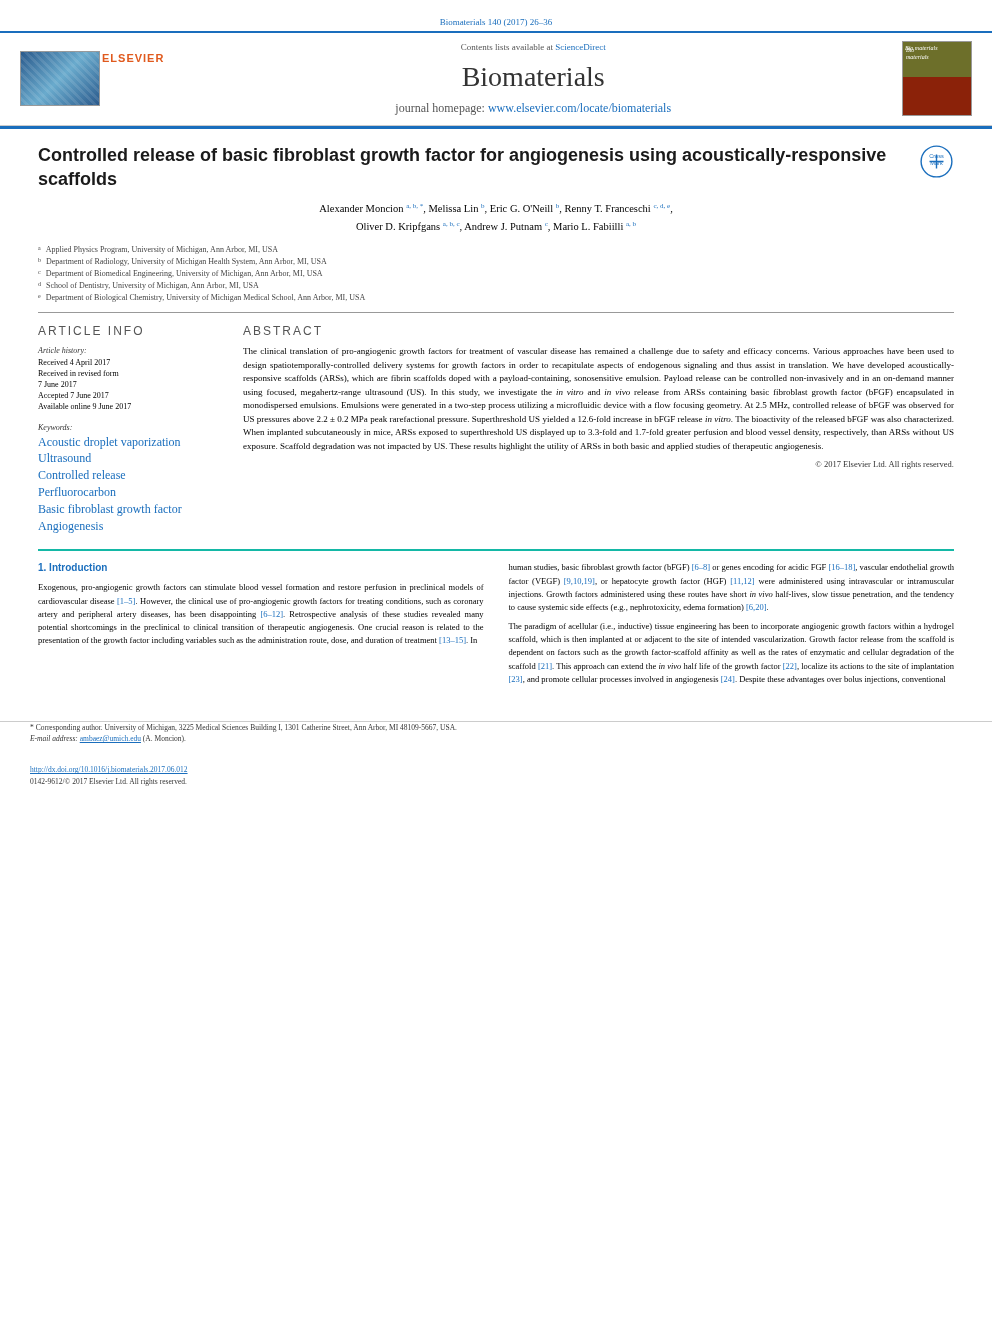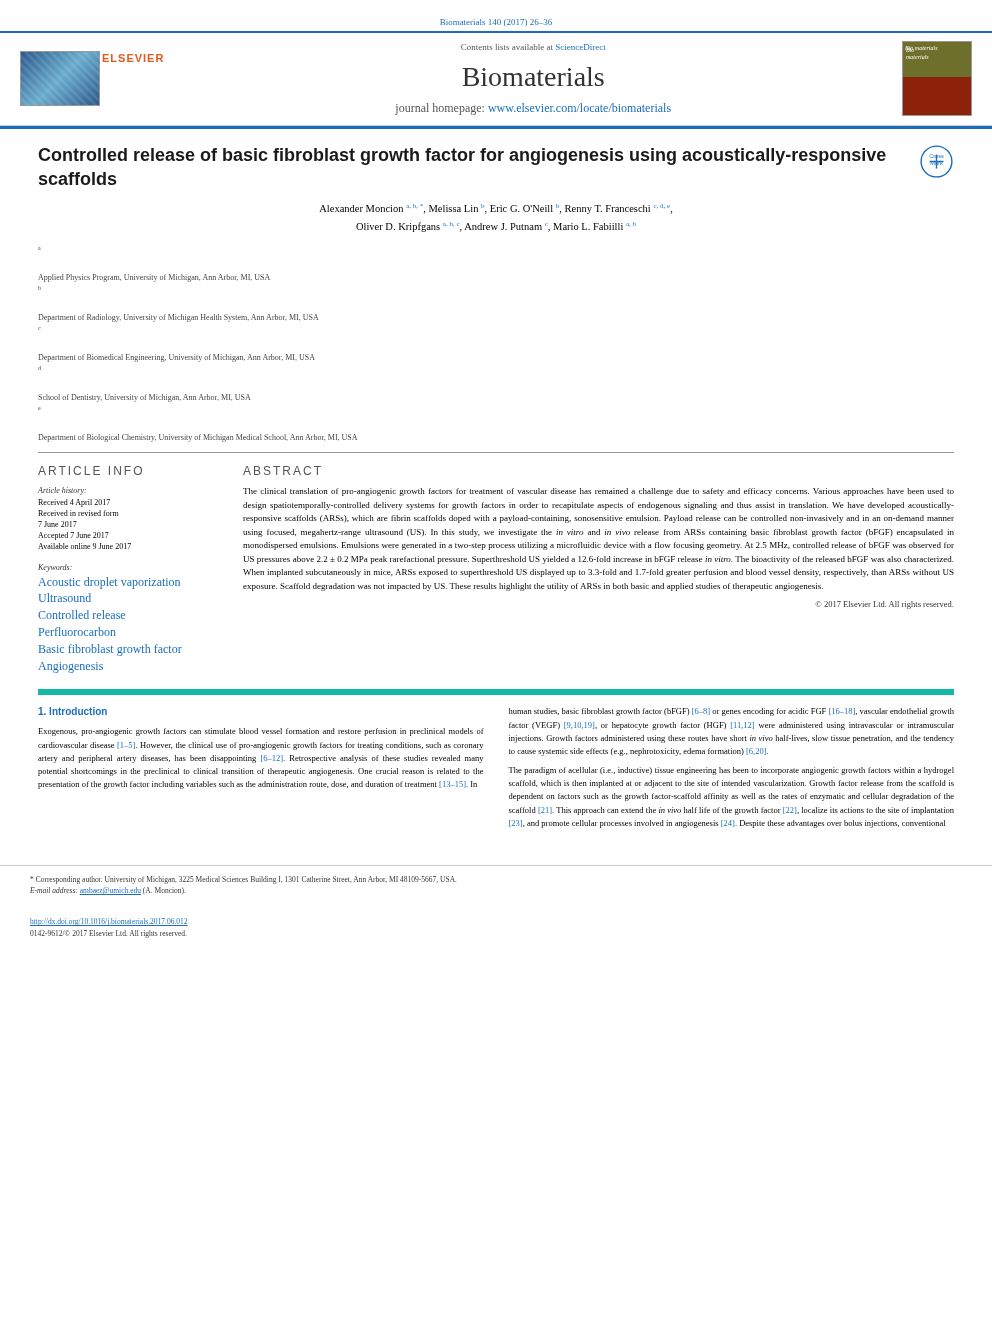--- a/index.html
+++ b/index.html
@@ -180,22 +180,21 @@
     
     .affiliations {
       margin: 6px 0;
       font-size: 8px;
       color: #444;
       line-height: 1.5;
     }
 
     .affil-line {
       display: flex;
-      gap: 19px;
-      flex-direction: column;
+      gap: 5px;
     }
 
     .affil-sup {
       font-size: 6px;
       vertical-align: super;
       color: #444;
     }
 
     
     .thin-divider {
@@ -263,21 +262,21 @@
     .copyright-line {
       font-size: 8.5px;
       color: #333;
       text-align: right;
       margin-top: 6px;
     }
 
     
     .intro-section {
       margin-top: 15px;
-      border-top: 6px solid #14b8a6;
+      border-top: 2px solid #14b8a6;
       padding-top: 10px;
     }
 
     .intro-two-col {
       display: flex;
       gap: 25px;
     }
 
     .intro-left {
       flex: 1;
@@ -303,21 +302,20 @@
     }
 
     .body-ref {
       color: #1a6ebd;
     }
 
     
     .page-footer {
       margin-top: 20px;
       border-top: 1px solid #ccc;
-      padding-top: 8px;
       font-size: 7.5px;
       color: #555;
     }
 
     .footer-note {
       font-size: 7.5px;
       color: #333;
       line-height: 1.5;
       padding: 0 30px;
     }

